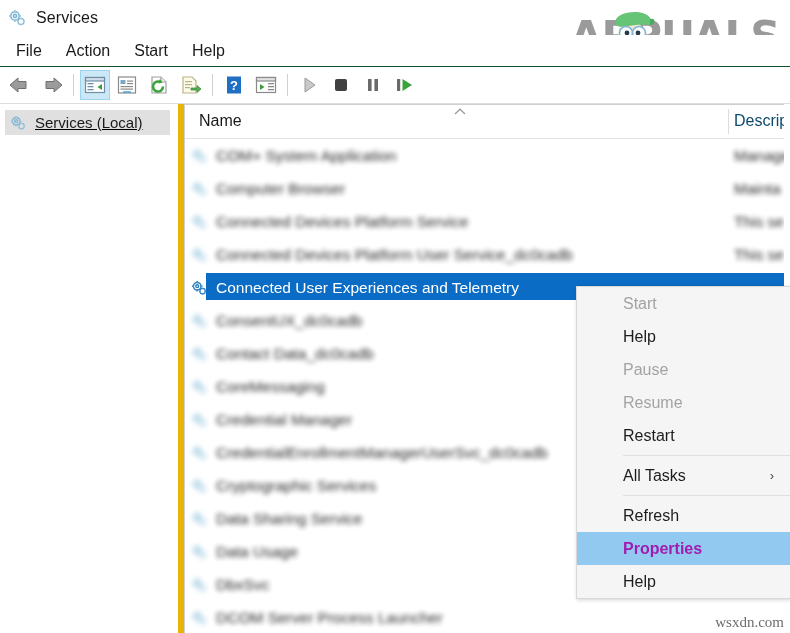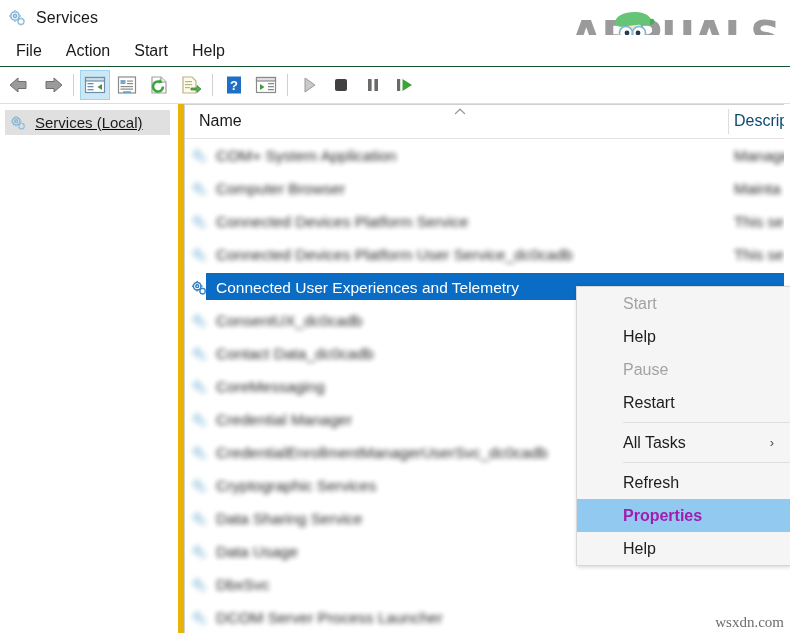--- a/index.html
+++ b/index.html
@@ -861,20 +861,23 @@
     <div class="ctx-body" id="ctx-items">
         <div class="ctx-item disabled">
           <span>Start</span>
         </div>
         <div class="ctx-item">
           <span>Help</span>
         </div>
         <div class="ctx-item disabled">
           <span>Pause</span>
         </div>
+        <div class="ctx-item disabled">
+          <span>Resume</span>
+        </div>
         <div class="ctx-item">
           <span>Restart</span>
         </div>
         <div class="ctx-sep"></div>
         <div class="ctx-item">
           <span>All Tasks</span>
           <span class="submenu-arrow">›</span>
         </div>
         <div class="ctx-sep"></div>
         <div class="ctx-item">

